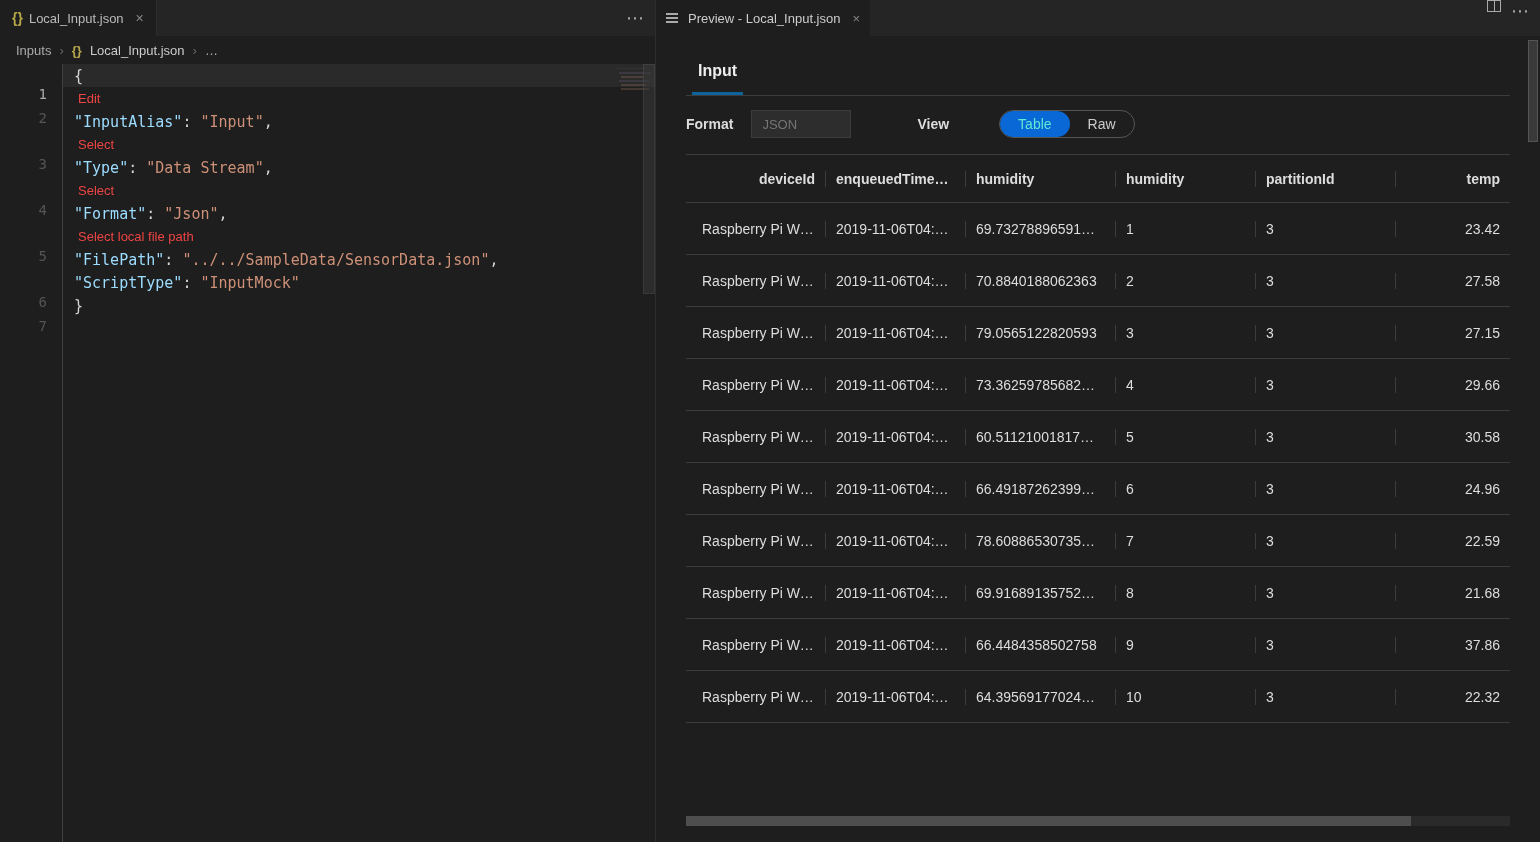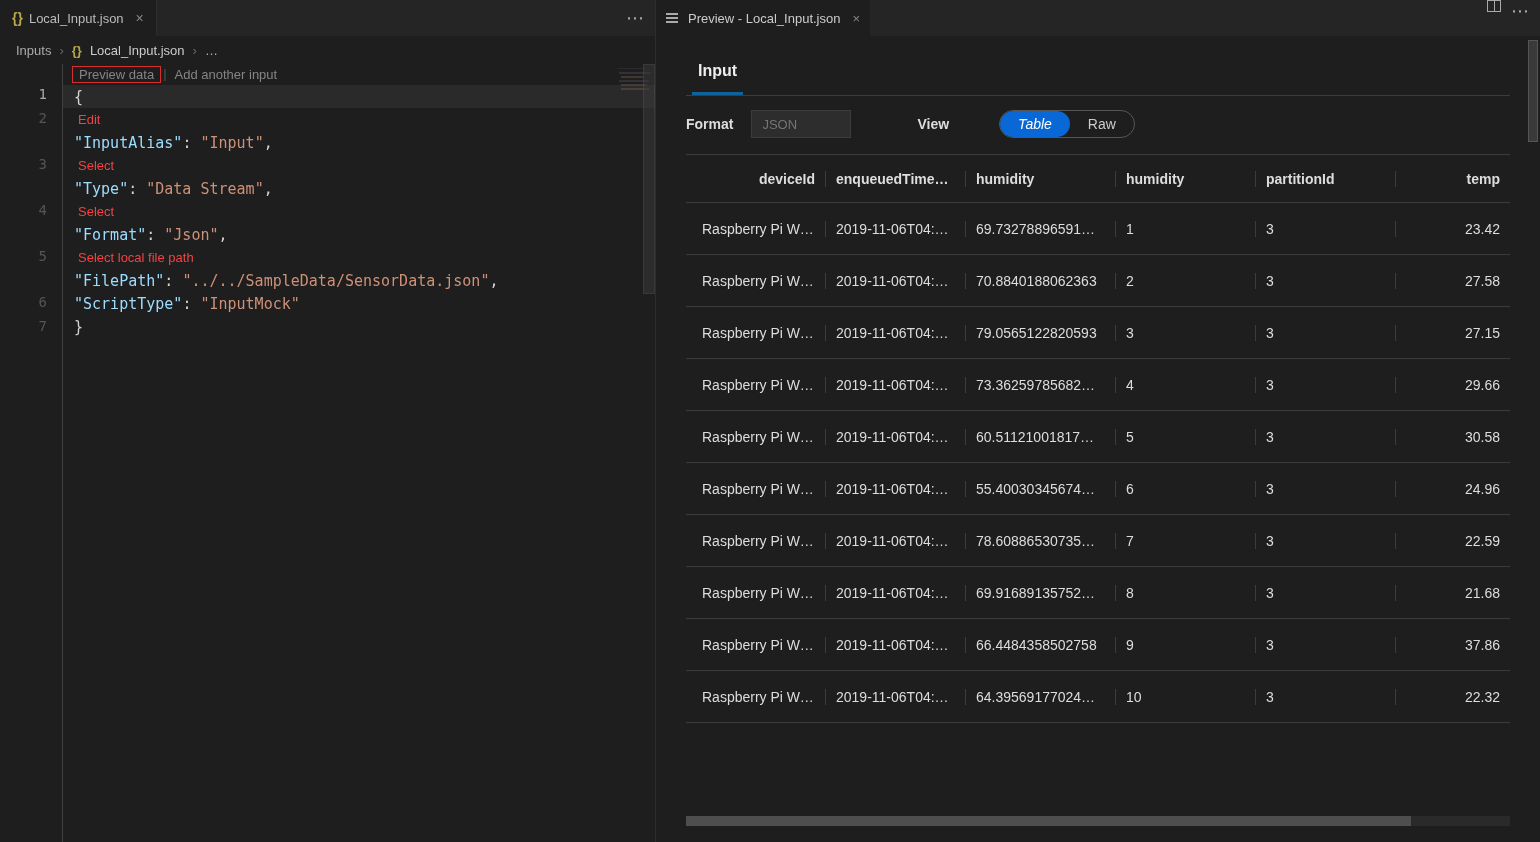--- a/index.html
+++ b/index.html
@@ -240,23 +240,22 @@
   .toggle .opt {
     padding:0 18px;
     display:flex;
     align-items:center;
     font-size:14px;
     color:#ccc;
     cursor:pointer;
   }
   .toggle .opt.active {
     background:#0968d6;
-    color:#ffffff;
+    color:#5eead4;
     border-radius:14px;
-    font-style:italic;
   }
   
   .data-table {
     flex:1;
     border-top:1px solid #3c3c3c;
     overflow:hidden;
   }
   .dt-row {
     display:flex;
     border-bottom:1px solid #3c3c3c;
@@ -353,25 +352,20 @@
       <div class="ln">2</div>
       <div class="ln">3</div>
       <div class="ln">4</div>
       <div class="ln">5</div>
       <div class="ln last">6</div>
       <div class="ln last">7</div>
     </div>
 
     <div class="code-col">
       <div class="sideind"></div>
-      <div class="codelens-row">
-        <span class="codelens-btn boxed">Preview data</span>
-        <span class="codelens-sep">|</span>
-        <span class="codelens-btn">Add another input</span>
-      </div>
 
       <div class="code-line current"><span class="brace">{</span></div>
 
       <div class="hint">Edit</div>
       <div class="code-line">  <span class="key">"<span>InputAlias</span>"</span><span class="punct">: </span><span class="str">"<span>Input</span>"</span><span class="punct">,</span></div>
 
       <div class="hint">Select</div>
       <div class="code-line">  <span class="key">"<span>Type</span>"</span><span class="punct">: </span><span class="str">"<span>Data Stream</span>"</span><span class="punct">,</span></div>
 
       <div class="hint">Select</div>
@@ -470,21 +464,21 @@
             <div class="dt-cell c0">Raspberry Pi We…</div>
             <div class="dt-cell c1">2019-11-06T04:2…</div>
             <div class="dt-cell c2">60.51121001817…</div>
             <div class="dt-cell c3">5</div>
             <div class="dt-cell c4">3</div>
             <div class="dt-cell c5">30.58</div>
           </div>
           <div class="dt-row">
             <div class="dt-cell c0">Raspberry Pi We…</div>
             <div class="dt-cell c1">2019-11-06T04:2…</div>
-            <div class="dt-cell c2">55.40030345674…</div>
+            <div class="dt-cell c2">66.49187262399…</div>
             <div class="dt-cell c3">6</div>
             <div class="dt-cell c4">3</div>
             <div class="dt-cell c5">24.96</div>
           </div>
           <div class="dt-row">
             <div class="dt-cell c0">Raspberry Pi We…</div>
             <div class="dt-cell c1">2019-11-06T04:2…</div>
             <div class="dt-cell c2">78.60886530735…</div>
             <div class="dt-cell c3">7</div>
             <div class="dt-cell c4">3</div>

